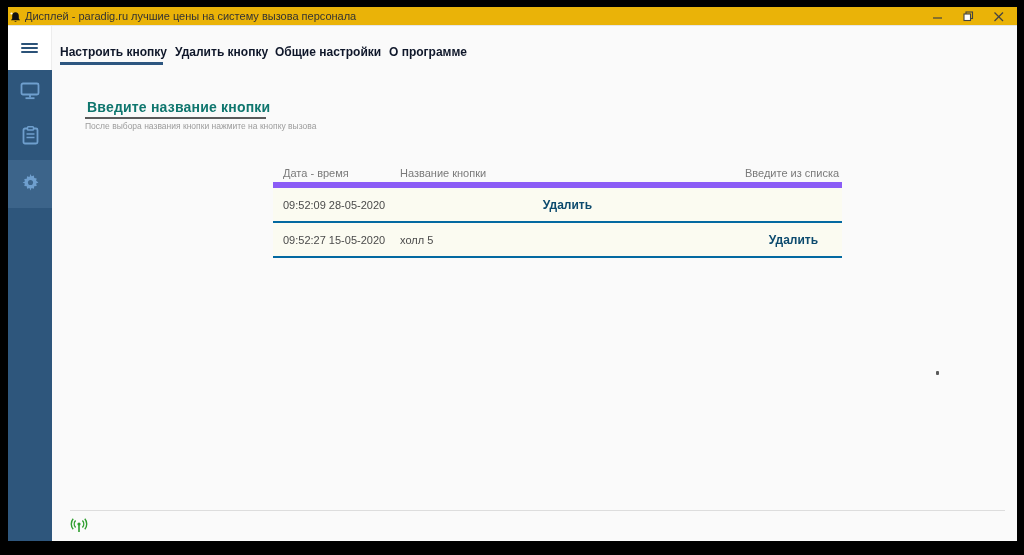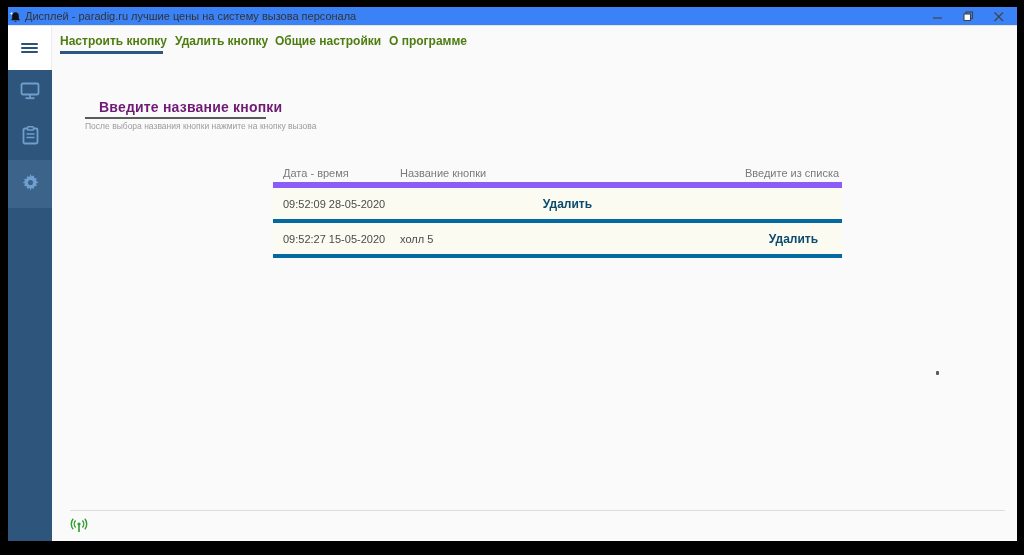--- a/index.html
+++ b/index.html
@@ -3,21 +3,21 @@
 <meta charset="utf-8">
 <style>
   * { margin:0; padding:0; box-sizing:border-box; }
   html,body { width:1024px; height:555px; background:#000; overflow:hidden;
               font-family:"Liberation Sans","DejaVu Sans",sans-serif; }
   .window { position:absolute; left:8px; top:7px; width:1009px; height:534px;
             background:#fafafa; overflow:hidden; }
 
   
   .titlebar { position:absolute; left:0; top:0; width:100%; height:19px;
-              background:#3b82f6; border-bottom:1px solid #e6e6e6; }
+              background:#eab308; border-bottom:1px solid #e6e6e6; }
   .titlebar .bell { position:absolute; left:1px; top:3px; width:13px; height:13px; }
   .titlebar .title { position:absolute; left:17px; top:3px; font-size:11px;
                      color:#333333; white-space:nowrap; }
   .winctl { position:absolute; top:2px; width:18px; height:15px;
             display:flex; align-items:center; justify-content:center; cursor:default; }
   .winctl svg { display:block; }
   .ctl-min { left:921px; } .ctl-max { left:951px; } .ctl-close { left:982px; }
 
   
   .sidebar { position:absolute; left:0; top:19px; width:44px; height:515px; background:#2e567c; }
@@ -25,41 +25,41 @@
                   border-right:1px solid #ededed; display:flex; align-items:center; justify-content:center; }
   .burger { width:17px; }
   .burger span { display:block; height:2px; background:#2b5278; margin:2px 0; border-radius:1px; }
   .side-item { position:absolute; left:0; width:44px; height:45px;
                display:flex; align-items:center; justify-content:center; }
   .side-item.it1 { top:44px; }
   .side-item.it2 { top:89px; }
   .side-item.it3 { top:134px; height:48px; background:#3c648a; }
 
   
-  .tab { position:absolute; top:22px; height:25px; line-height:25px; text-align:center;
-         font-size:12px; font-weight:700; color:#4d7c0f; cursor:pointer; white-space:nowrap; }
+  .tab { position:absolute; top:33px; height:25px; line-height:25px; text-align:center;
+         font-size:12px; font-weight:700; color:#0f172a; cursor:pointer; white-space:nowrap; }
   .tab.active { border-bottom:3px solid #2d5680; }
   .tab1 { left:52px;  width:103px; }
   .tab2 { left:167px; width:85px; }
   .tab3 { left:267px; width:90px; }
   .tab4 { left:381px; width:72px; }
 
   
-  .field-label { position:absolute; left:91px; top:92px; font-size:14px; font-weight:700;
-                 color:#701a75; letter-spacing:.2px; }
+  .field-label { position:absolute; left:79px; top:92px; font-size:14px; font-weight:700;
+                 color:#0f766e; letter-spacing:.2px; }
   .field-line  { position:absolute; left:77px; top:110px; width:181px; height:2px; background:#5a5a5a; }
   .field-help  { position:absolute; left:77px; top:114px; font-size:8.5px; color:#9c9c9c; }
 
   
   .table { position:absolute; left:265px; top:156px; width:569px; font-size:11px; }
   .t-head { display:grid; grid-template-columns:117px 355px 97px; height:25px;
             align-items:center; color:#7a7a7a; border-bottom:6px solid #8b5cf6; }
   .t-head .c1 { padding-left:10px; } .t-head .c2 { padding-left:10px; }
   .t-row { display:grid; grid-template-columns:117px 355px 97px; height:35px;
-           align-items:center; background:#fbfbf1; border-bottom:4px solid #0369a1;
+           align-items:center; background:#fbfbf1; border-bottom:2px solid #0369a1;
            color:#4a4a4a; }
   .t-row .c1 { padding-left:10px; } .t-row .c2 { padding-left:10px; }
   .del-link { font-size:12px; font-weight:700; color:#0c4a6e; text-align:center; cursor:pointer; }
 
   
   .status-line { position:absolute; left:62px; top:503px; width:935px; height:1px; background:#dddddd; }
   .status-icon { position:absolute; left:62px; top:511px; }
   .status-text { position:absolute; left:92px; top:514px; font-size:11.5px; color:#3f3f3f; }
 
   .artifact-dot { position:absolute; left:928px; top:364px; width:3px; height:4px;

